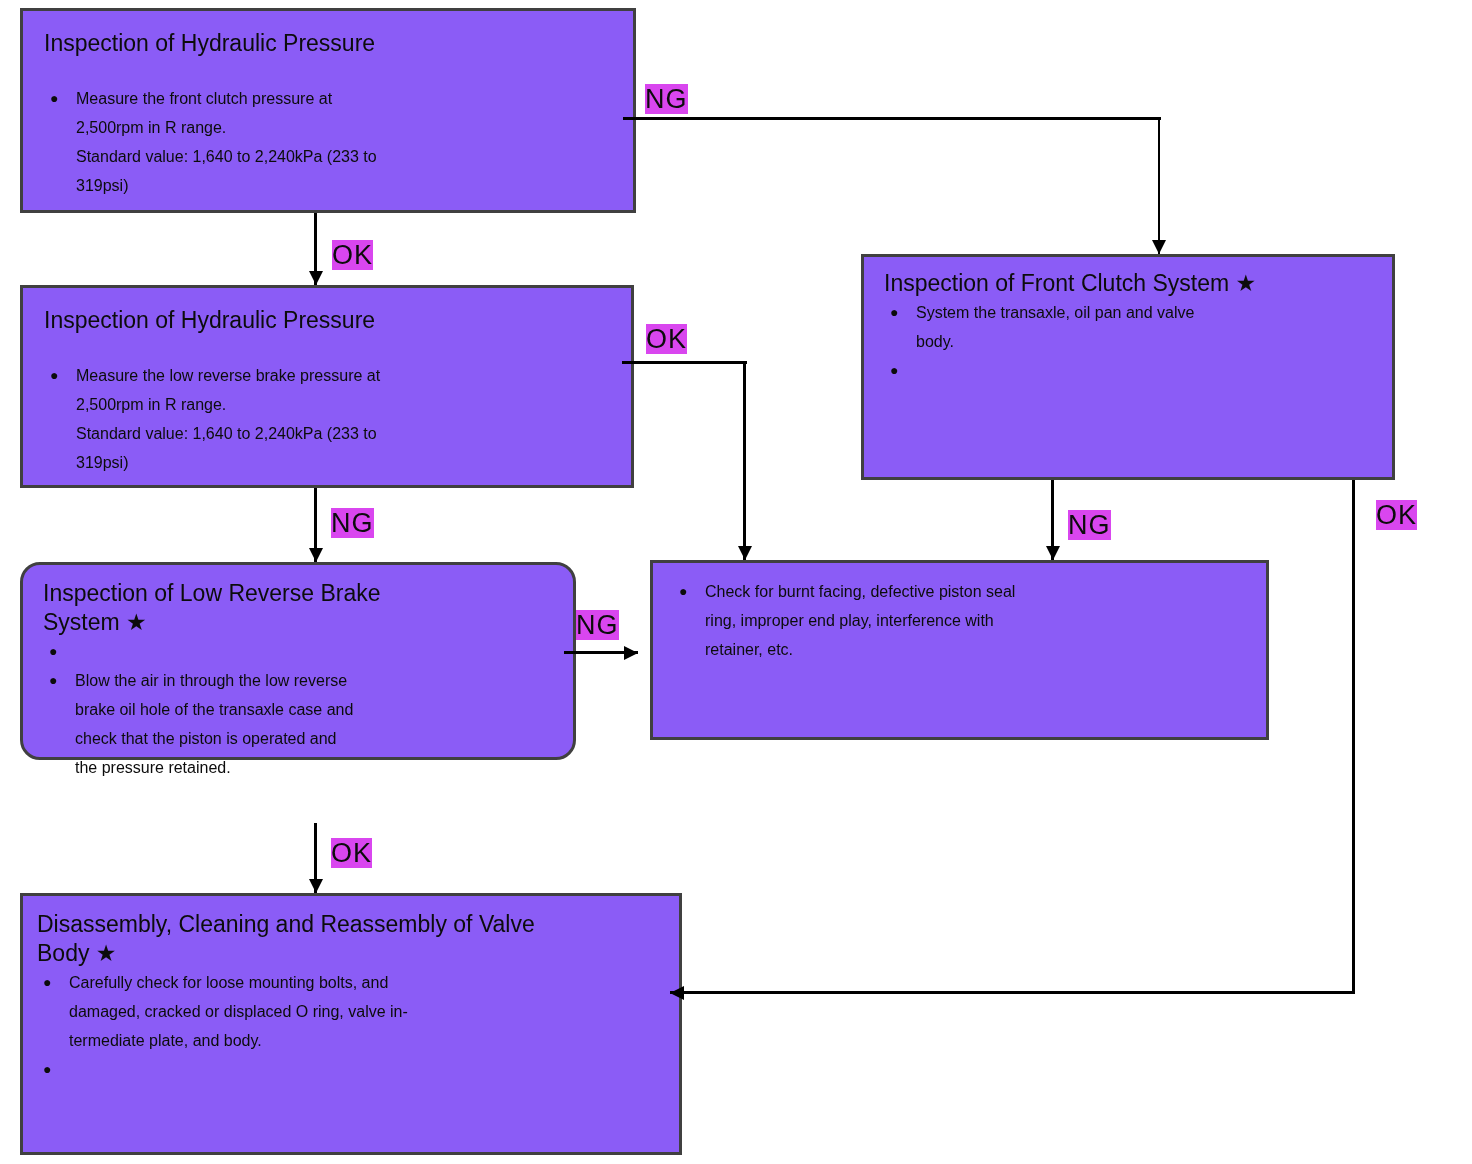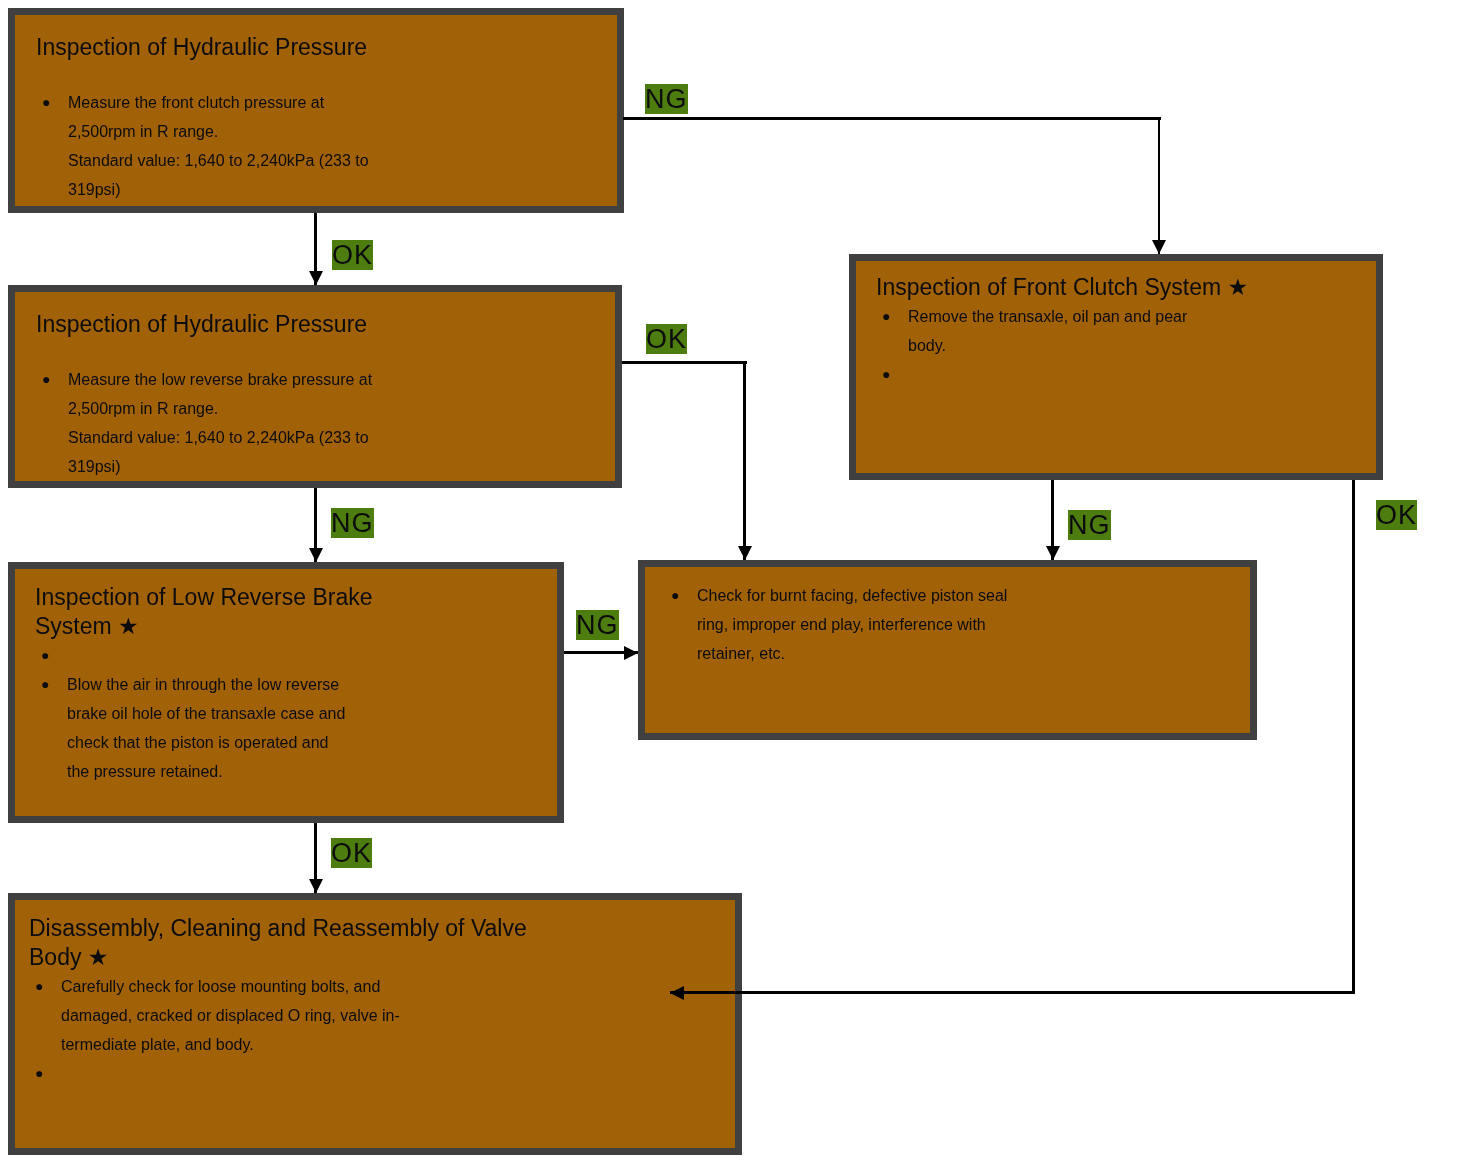--- a/index.html
+++ b/index.html
@@ -7,22 +7,23 @@
     position:relative;
     width:1472px;height:1164px;
     background:#ffffff;
     font-family:"Liberation Sans", sans-serif;
     color:#0c0c0c;
     overflow:hidden;
   }
   .box{
     position:absolute;
     box-sizing:border-box;
-    border:7px solid #404040;
-    background:#a16207;
+    border:3px solid #404040;
+    background:#8b5cf6;
+    margin-left:12px;
   }
   .box .title{
     white-space:pre;
     font-size:23px;
     line-height:29px;
   }
   .bullets{margin-top:0;}
   .bullets.gap{margin-top:26px;}
   .bullet-row{
     display:flex;
@@ -36,24 +37,24 @@
     line-height:29px;
   }
   .btext{
     white-space:pre;
     font-size:16px;
     line-height:29px;
   }
   
   #b1{left:8px;   top:8px;   width:616px; height:205px; padding:18px 10px 0 21px;}
   #b2{left:8px;   top:285px; width:614px; height:203px; padding:18px 10px 0 21px;}
-  #b3{left:8px;   top:562px; width:556px; height:261px; padding:14px 8px 0 20px;}
+  #b3{left:8px;   top:562px; width:556px; height:198px; padding:14px 8px 0 20px;border-radius:20px;}
   #b4{left:849px; top:254px; width:534px; height:226px; padding:12px 8px 0 20px;}
   #b5{left:638px; top:560px; width:619px; height:180px; padding:14px 8px 0 20px;}
-  #b6{left:8px;   top:893px; width:734px; height:262px; padding:14px 8px 0 14px;}
+  #b6{left:8px;   top:893px; width:662px; height:262px; padding:14px 8px 0 14px;}
   
   .line{position:absolute;background:#000;}
   #seg1 {left:314px; top:213px; width:3px;   height:72px;}
   #seg2a{left:623px; top:117px; width:538px; height:3px;}
   #seg2b{left:1158px;top:117px; width:2px;   height:137px;}
   #seg3 {left:314px; top:488px; width:3px;   height:74px;}
   #seg4a{left:622px; top:361px; width:125px; height:3px;}
   #seg4b{left:743px; top:361px; width:3px;   height:199px;}
   #seg5 {left:564px; top:651px; width:74px;  height:3px;}
   #seg6 {left:1051px;top:480px; width:3px;   height:80px;}
@@ -72,21 +73,21 @@
   #arr5{left:624px; top:646px;}
   #arr6{left:1046px;top:546px;}
   #arr7{left:309px; top:879px;}
   #arr8{left:670px; top:986px;}
   
   .edge-label{
     position:absolute;
     font-size:27px;
     letter-spacing:1px;
     color:#0c0c0c;
-    background:#4d7c0f;
+    background:#d946ef;
     line-height:30px;
   }
   #lbl1{left:332px; top:240px;}
   #lbl2{left:645px; top:84px;}
   #lbl3{left:331px; top:508px;}
   #lbl4{left:646px; top:324px;}
   #lbl5{left:576px; top:610px;}
   #lbl6{left:1068px;top:510px;}
   #lbl7{left:331px; top:838px;}
   #lbl8{left:1376px;top:500px;}
@@ -137,21 +138,21 @@
 the pressure retained.</div>
       </div>
     </div>
   </div>
 
   <div class="box" id="b4">
     <div class="title">Inspection of Front Clutch System ★</div>
     <div class="bullets">
       <div class="bullet-row">
         <span class="dot">●</span>
-        <div class="btext">Remove the transaxle, oil pan and pear
+        <div class="btext">System the transaxle, oil pan and valve
 body.</div>
       </div>
       <div class="bullet-row">
         <span class="dot">●</span>
       </div>
     </div>
   </div>
 
   <div class="box" id="b5">
     <div class="bullets">

